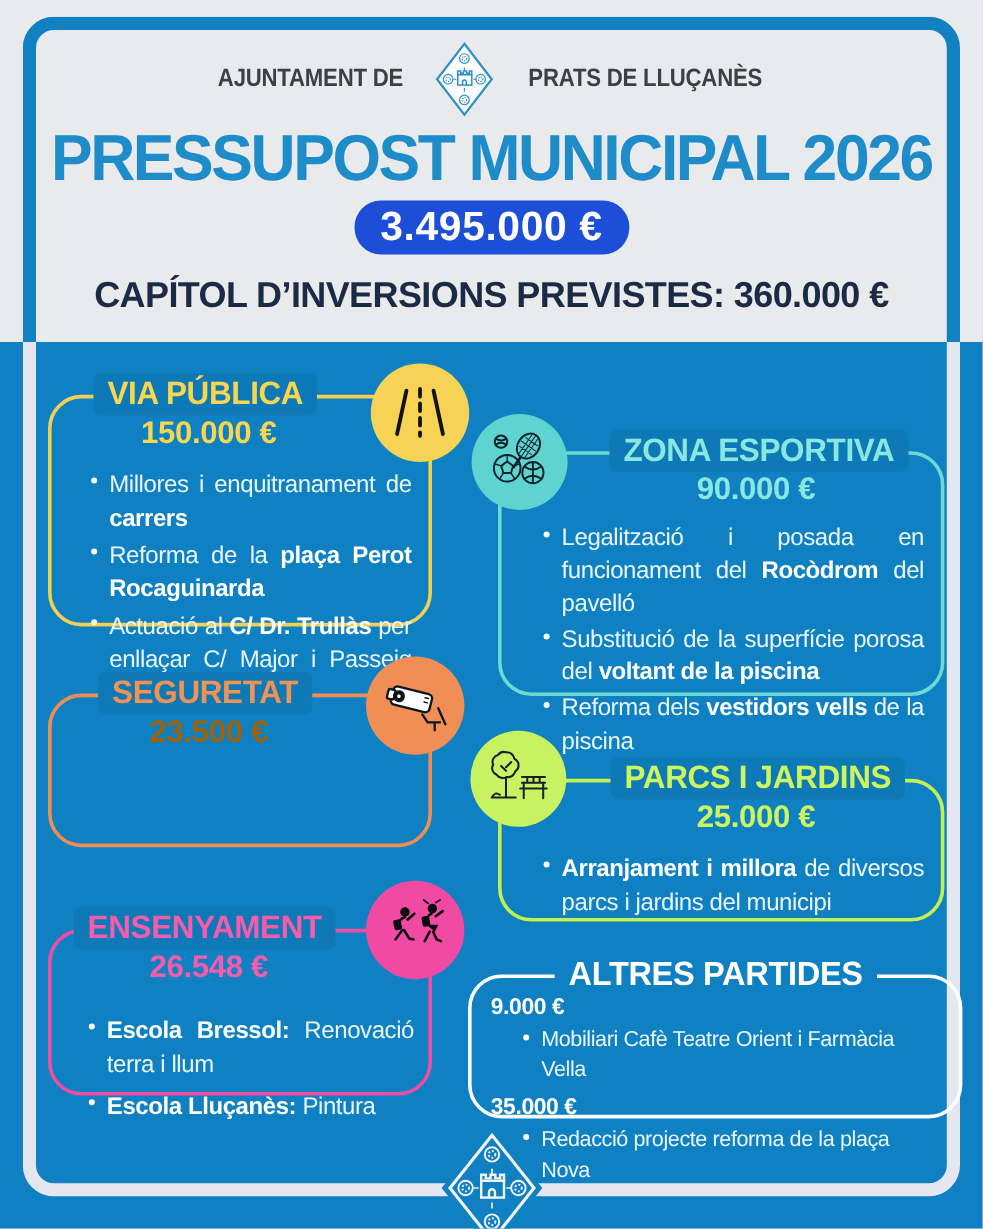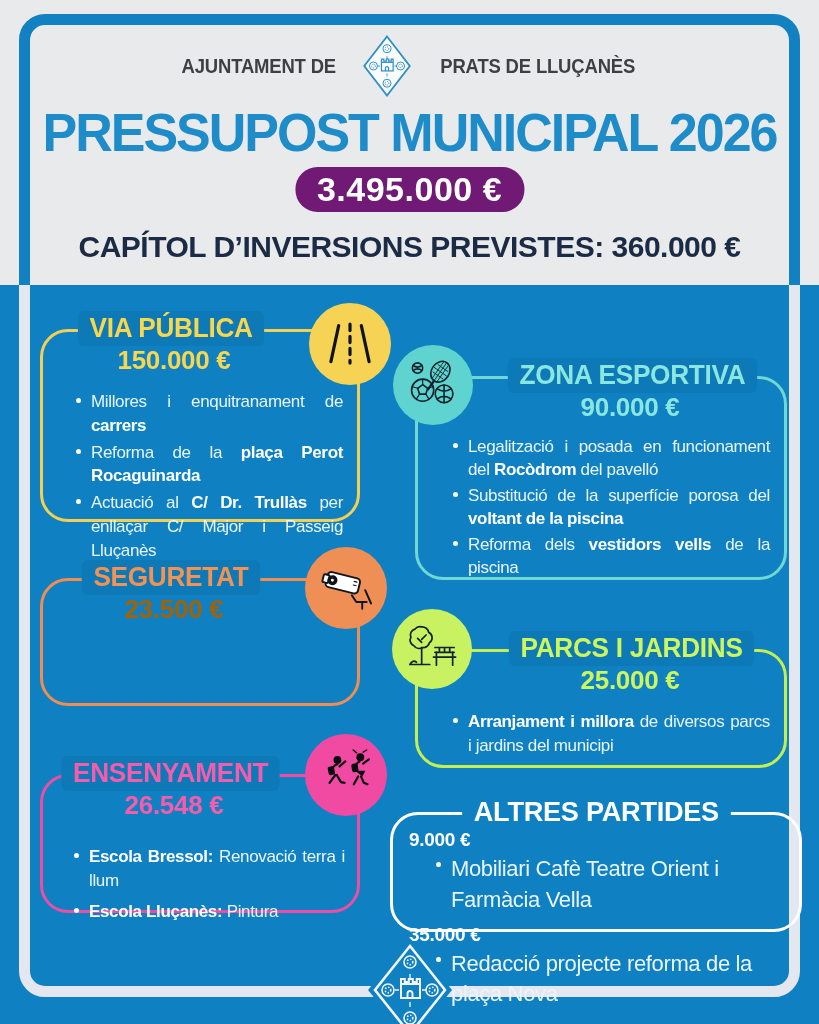--- a/index.html
+++ b/index.html
@@ -14,34 +14,34 @@
   .frame{position:absolute;left:19px;top:14px;right:19px;bottom:27px;border-radius:26px;border:11px solid;pointer-events:none;}
   .frame.top-part{border-color:#1181c1;clip-path:inset(0 0 calc(100% - 271px) 0);}
   .frame.bottom-part{border-color:#e4e7ef;clip-path:inset(271px 0 0 0);}
 
   
   .org-row{position:absolute;left:0;top:34px;width:100%;display:flex;align-items:center;justify-content:center;gap:14px;}
   .org-row span{font-size:21px;letter-spacing:-0.2px;color:#3d3f42;font-weight:bold;transform:scaleX(0.88);}
   .main-title{position:absolute;left:0;top:102px;width:100%;text-align:center;
     font-size:52px;font-weight:bold;letter-spacing:-2px;color:#1d8cc9;transform:scaleY(1.04);}
   .badge{position:absolute;left:50%;top:167px;transform:translateX(-50%);
-    background:#701a75;border-radius:22px;padding:3px 22px;
+    background:#1d4ed8;border-radius:22px;padding:3px 22px;
     font-size:34px;font-weight:bold;color:#ffffff;letter-spacing:0.5px;}
   .subtitle{position:absolute;left:0;top:230px;width:100%;text-align:center;
     font-size:30px;font-weight:bold;letter-spacing:-0.5px;color:#1c2b45;}
 
   
   .box{position:absolute;border:3.5px solid;border-radius:28px;box-sizing:border-box;}
   .box-title{position:absolute;top:-21px;text-align:center;white-space:nowrap;}
   .box-title span{display:inline-block;padding:2px 12px;border-radius:6px;background:#0d7ab7;
     font-size:27px;font-weight:bold;letter-spacing:-0.3px;transform:scaleX(0.97);}
   .amount{text-align:center;margin-top:13px;font-size:26px;font-weight:bold;letter-spacing:-0.3px;}
   .bullets{list-style:none;margin:0;padding:0;}
   .bullets li{position:relative;padding-left:18px;margin-bottom:3px;
-    font-size:17px;letter-spacing:-0.35px;line-height:1.4;color:#e9f5fb;text-align:justify;}
+    font-size:20px;letter-spacing:-0.35px;line-height:1.4;color:#e9f5fb;text-align:justify;}
   .bullets li::before{content:"";position:absolute;left:3px;top:8px;width:5px;height:5px;border-radius:50%;background:#fff;}
   .bullets .b{font-weight:bold;color:#ffffff;}
 
   .icon-circle{position:absolute;border-radius:50%;display:flex;align-items:center;justify-content:center;}
 
   
   .box.via{left:40px;top:329px;width:320px;height:193px;border-color:#f3d053;}
   .box.via .box-title{left:0;right:58px;} .box.via .box-title span{color:#f8d64e;}
   .box.via .amount{color:#f8d64e;padding-right:52px;}
   .box.via .bullets{margin:14px 14px 0 30px;}
@@ -72,21 +72,21 @@
   .box.ense .bullets{margin:24px 12px 0 28px;}
   .box.ense .bullets li{margin-bottom:7px;}
   .circle.ense{width:82px;height:82px;left:262px;top:-43px;background:#f04aa3;}
 
   .box.altres{left:390px;top:812px;width:412px;height:120px;border-color:#ffffff;}
   .box.altres .box-title{left:0;right:0;}
   .box.altres .box-title span{color:#ffffff;background:#0f81c2;font-size:28px;}
   .altres-content{padding:12px 14px 0 16px;}
   .alt-amount{font-size:19px;font-weight:bold;color:#ffffff;letter-spacing:-0.3px;margin-top:2px;}
   .altres-content .bullets{margin:3px 0 8px 24px;}
-  .altres-content .bullets li{text-align:left;font-size:22px;}
+  .altres-content .bullets li{text-align:left;font-size:18px;}
 
   
   .footer-crest{position:absolute;left:368px;top:938px;}
 </style>
 </head>
 <body>
 
 <div class="poster">
 
   <div class="blue-body"></div>

